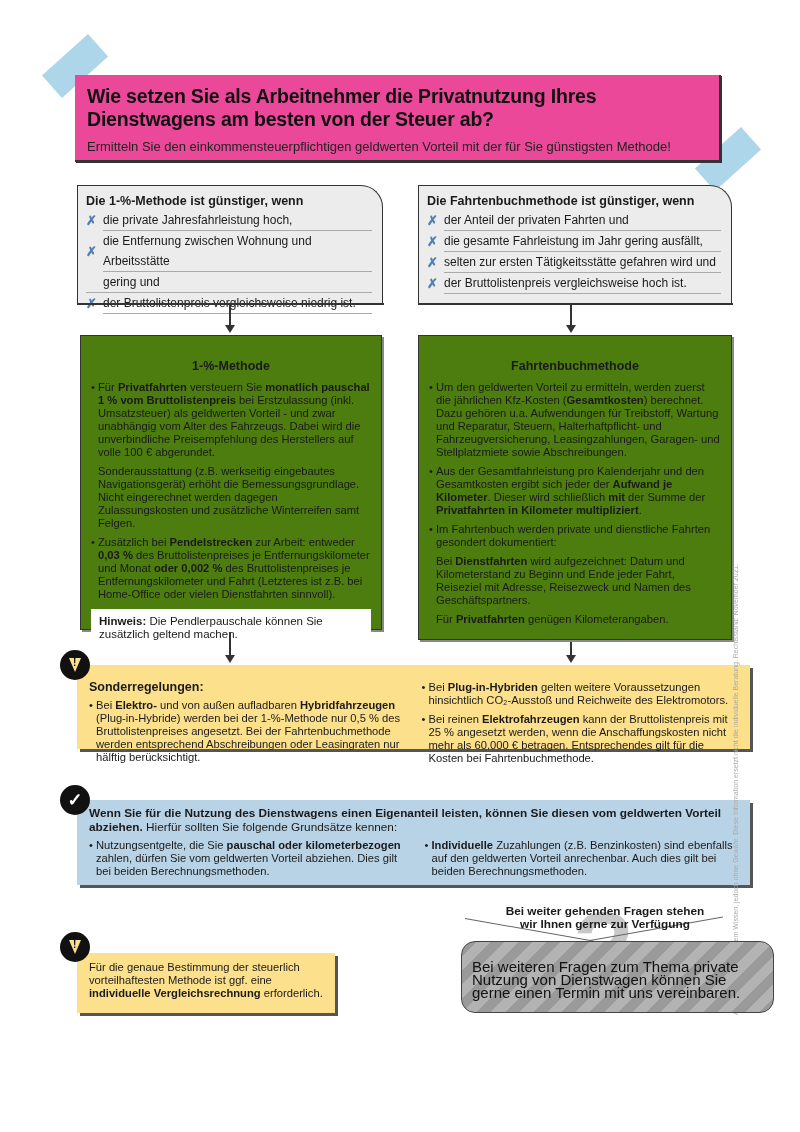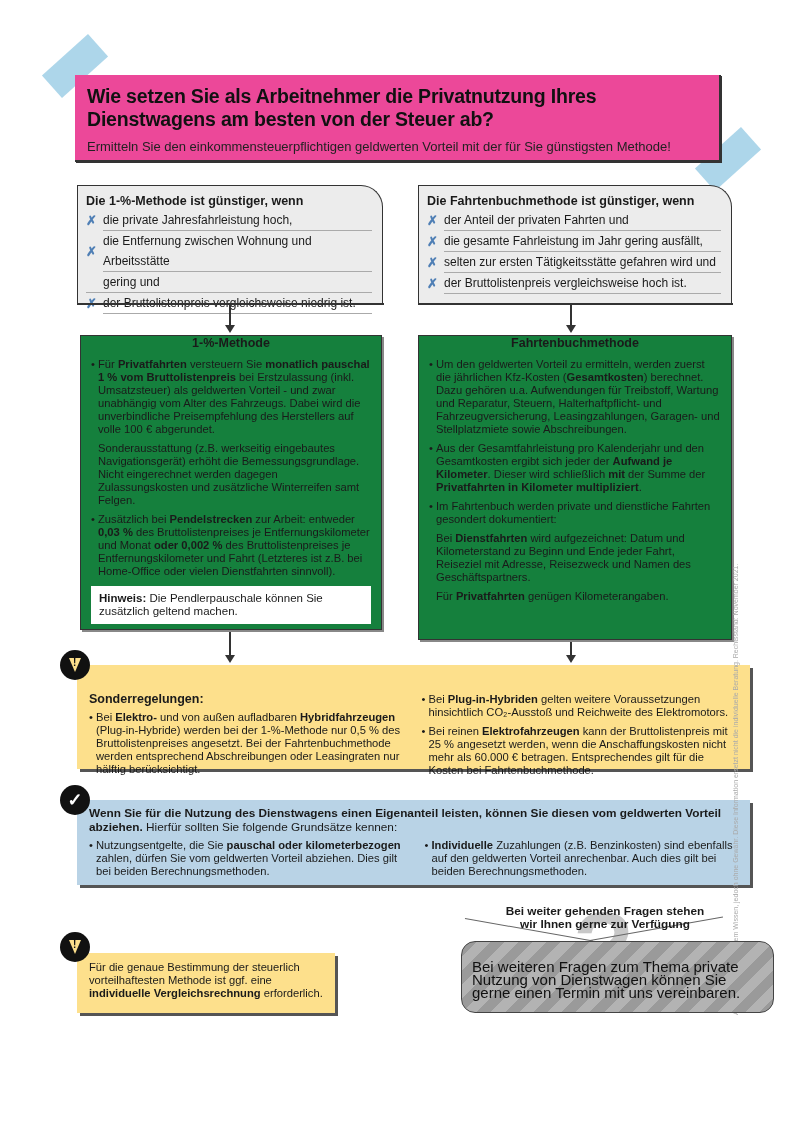--- a/index.html
+++ b/index.html
@@ -31,33 +31,33 @@
   .cond li { font-size: 12px; line-height: 20px; display: flex; align-items: center; }
   .cond li .txt { flex: 1; border-bottom: 1px solid #aaa; }
   .cond li.cont .txt { padding-left: 17px; }
   .chk { width: 13px; height: 13px; margin-right: 4px; color: #4f7fb5; font-size: 13px; line-height: 13px; font-weight: bold; }
 
   .hline { position: absolute; height: 1.5px; background: #333; }
   .vline { position: absolute; width: 1.5px; background: #333; }
   .arrow { position: absolute; width: 0; height: 0; border-left: 5px solid transparent; border-right: 5px solid transparent; border-top: 8px solid #333; }
 
   .method {
-    position: absolute; top: 335px; background: #15803d; border: 1.5px solid #333;
-    box-shadow: 2px 2px 0 #888; padding: 1px 10px 10px 10px; font-size: 11.2px; line-height: 13px;
+    position: absolute; top: 335px; background: #4d7c0f; border: 1.5px solid #333;
+    box-shadow: 2px 2px 0 #888; padding: 24px 10px 10px 10px; font-size: 11.2px; line-height: 13px;
   }
   #method-left { left: 80px; width: 302px; height: 295px; }
   #method-right { left: 418px; width: 314px; height: 305px; }
   .method h2 { text-align: center; font-size: 12.5px; font-weight: bold; margin-bottom: 8px; }
   .method .bullet { display: flex; margin-bottom: 6px; }
   .method .bullet .dot { width: 7px; flex: none; }
   .method .para { padding-left: 7px; margin-bottom: 6px; }
   .hinweis { background: #fff; padding: 6px 8px; margin-top: 8px; font-size: 11.5px; line-height: 13px; }
 
   .yellow { position: absolute; background: #fde08c; box-shadow: 3px 3px 0 #555; font-size: 11.2px; line-height: 13px; }
-  #special { left: 77px; top: 665px; width: 673px; height: 104px; padding: 28px 12px 8px 12px; display: flex; gap: 16px; }
+  #special { left: 77px; top: 665px; width: 673px; height: 84px; padding: 16px 12px 8px 12px; display: flex; gap: 16px; }
   #special .col { flex: 1; }
   #special h4 { font-size: 12.5px; font-weight: bold; margin-bottom: 5px; }
   .ybullet { display: flex; margin-bottom: 6px; }
   .ybullet .dot { width: 7px; flex: none; }
 
   .icon-circle { position: absolute; width: 30px; height: 30px; border-radius: 50%; background: #111; color: #fff; display: flex; align-items: center; justify-content: center; font-weight: bold; }
   .warn-tri { width: 0; height: 0; border-left: 6px solid transparent; border-right: 6px solid transparent; border-top: 14px solid #fde08c; position: relative; }
   .warn-tri::after { content: "!"; position: absolute; left: -2px; top: -15px; font-size: 10px; color: #111; font-weight: bold; }
 
   #blue { position: absolute; left: 77px; top: 800px; width: 673px; height: 85px; background: #b9d3e6; box-shadow: 3px 3px 0 #555; padding: 6px 12px; font-size: 11.2px; line-height: 13px; }

